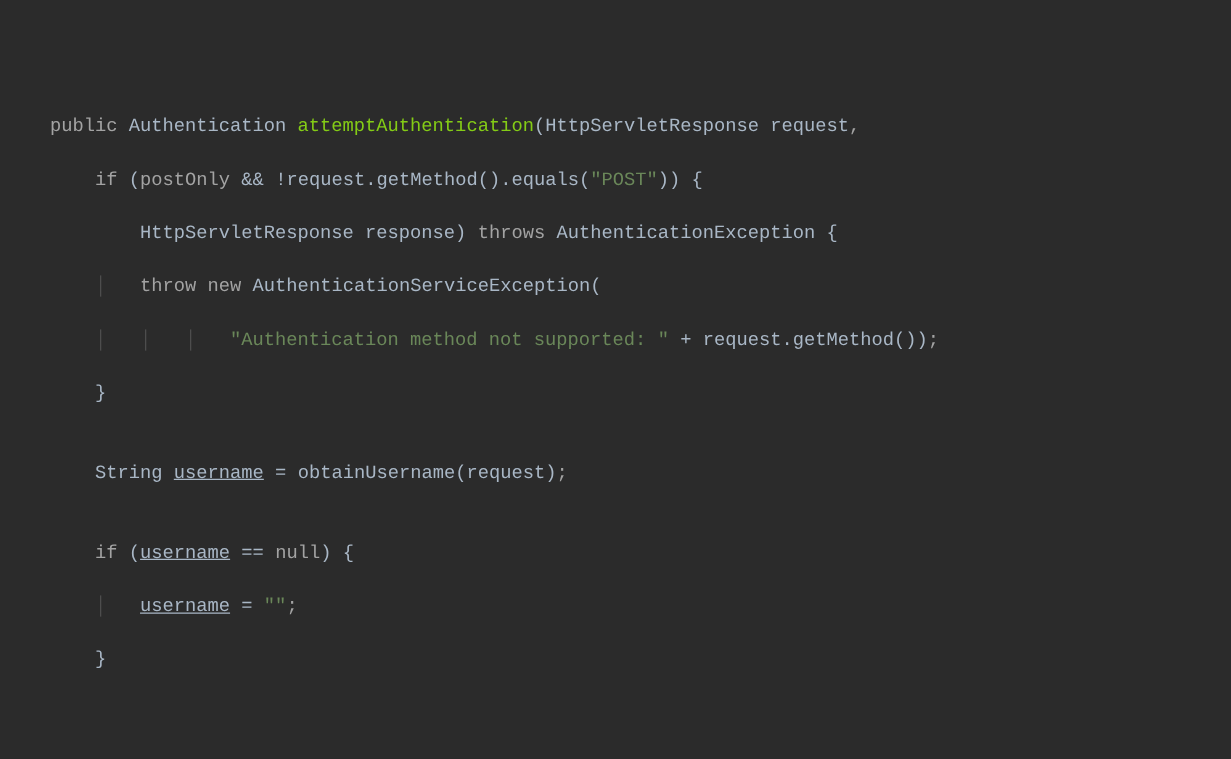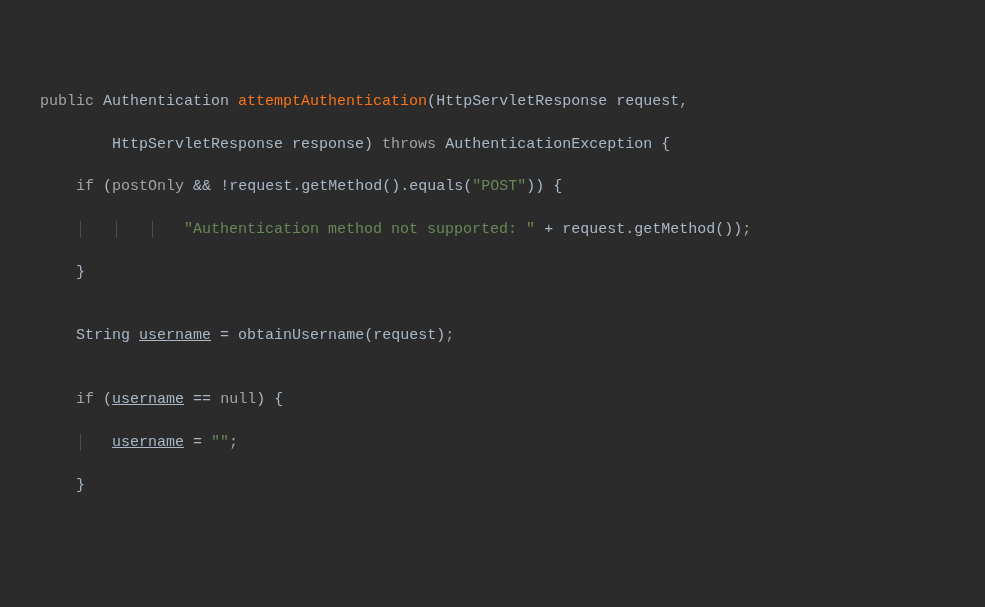--- a/index.html
+++ b/index.html
@@ -13,34 +13,35 @@
       font-size: 15px;
       line-height: 21.3px;
       color: #a9b7c6;
       padding: 6px 0 6px 40px;
       white-space: pre;
       overflow: hidden;
       width: 985px;
       height: 607px;
     }
     .kw { color: #a3a3a3; }
-    .method-decl { color: #f97316; text-align: right; }
+    .method-decl { color: #84cc16; text-align: right; }
     .str { color: #6a8759; }
     .underline { text-decoration: underline; text-decoration-color: #a9b7c6; text-align: right; }
     .indent-guide { color: #4d4d4d; }
     .line { display: block; position: relative; }
   </style>
 </head>
 <body>
 
 
 
 <div><span class="line"><span class="kw">public</span> <span>Authentication</span> <span class="method-decl">attemptAuthentication</span>(<span>HttpServletResponse</span> <span>request</span><span class="kw">,</span></span>
+<span class="line">    <span class="kw">if</span> <span>(</span><span class="kw">postOnly</span> <span>&amp;&amp;</span> <span>!</span><span>request</span><span>.</span><span>getMethod</span><span>()</span><span>.</span><span>equals</span><span>(</span><span class="str">"POST"</span><span>))</span> <span>{</span></span>
 <span class="line">        <span>HttpServletResponse</span> <span>response</span><span>)</span> <span class="kw">throws</span> <span>AuthenticationException</span> <span>{</span></span>
-<span class="line">    <span class="kw">if</span> <span>(</span><span class="kw">postOnly</span> <span>&amp;&amp;</span> <span>!</span><span>request</span><span>.</span><span>getMethod</span><span>()</span><span>.</span><span>equals</span><span>(</span><span class="str">"POST"</span><span>))</span> <span>{</span></span>
+<span class="line">    <span class="indent-guide">│   </span><span class="kw">throw</span> <span class="kw">new</span> <span>AuthenticationServiceException</span><span>(</span></span>
 <span class="line">    <span class="indent-guide">│   │   │   </span><span class="str">"Authentication method not supported: "</span> <span>+</span> <span>request</span><span>.</span><span>getMethod</span><span>())</span><span class="kw">;</span></span>
 <span class="line">    <span>}</span></span>
 <span class="line"></span>
 <span class="line">    <span>String</span> <span class="underline">username</span> <span>=</span> <span>obtainUsername</span><span>(</span><span>request</span><span>)</span><span class="kw">;</span></span>
 <span class="line"></span>
 <span class="line">    <span class="kw">if</span> <span>(</span><span class="underline">username</span> <span>==</span> <span class="kw">null</span><span>)</span> <span>{</span></span>
 <span class="line">    <span class="indent-guide">│   </span><span class="underline">username</span> <span>=</span> <span class="str">""</span><span class="kw">;</span></span>
 <span class="line">    <span>}</span></span>
 <span class="line"></span>
 

